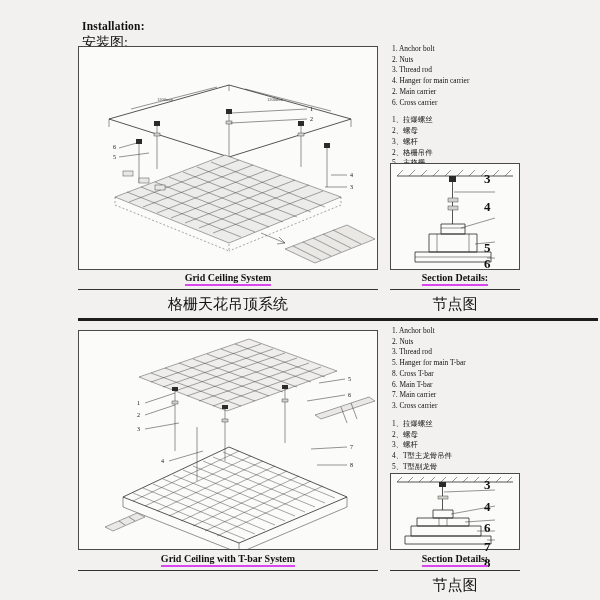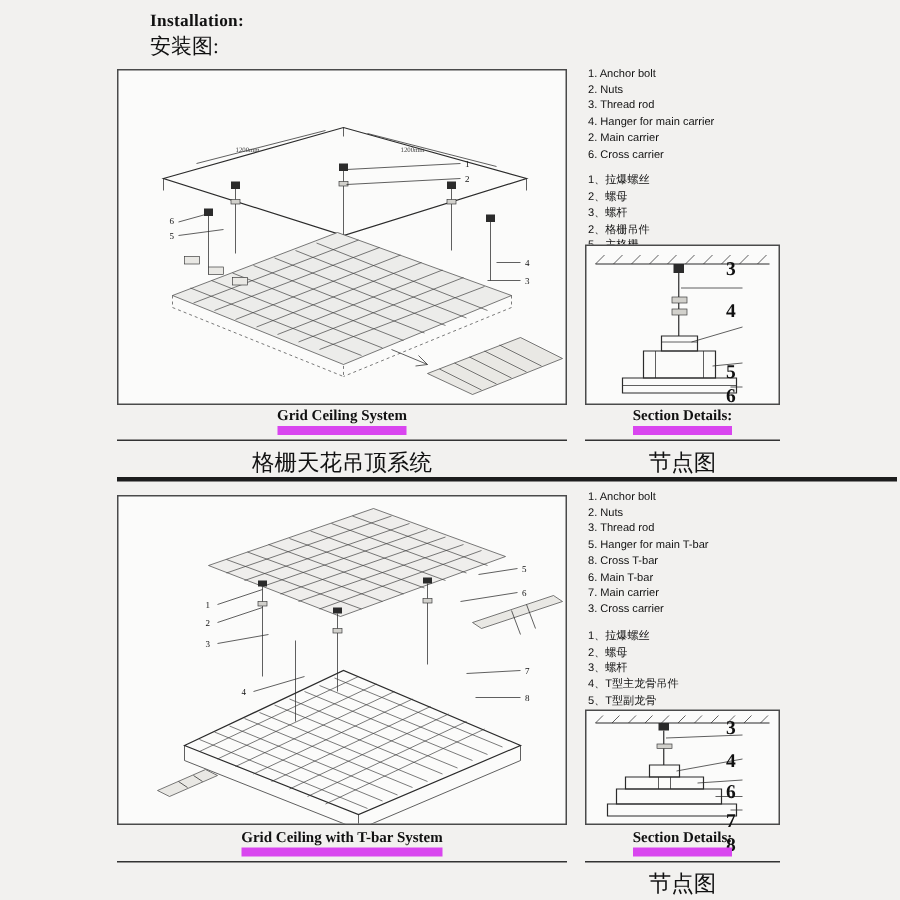--- a/index.html
+++ b/index.html
@@ -8,21 +8,21 @@
     background:#f2f1ef;
     font-family:"Liberation Serif", serif;
     color:#111;
     position:relative;
     overflow:hidden;
   }
   .page{
     position:absolute;inset:0;
   }
   .title-block{
-    position:absolute;left:82px;top:8px;margin-left:18px;
+    position:absolute;left:82px;top:20px;
   }
   .title-en{font-weight:bold;font-size:11.5px;letter-spacing:.2px;}
   .title-cn{font-size:14px;margin-top:2px;}
 
   
   .framebox{
     position:absolute;
     background:#fbfbfa;
     border:1px solid #4a4a4a;
     box-sizing:border-box;
@@ -35,30 +35,30 @@
   .caption .cap-en{font-weight:bold;font-size:10px;}
   .caption .cap-cn{font-size:15px;margin-top:5px;}
   .cap-rule{
     border-bottom:1px solid #333;
     width:100%;
     margin:3px 0 0 0;
     height:0;
   }
   .cap-underline{
     display:inline-block;
-    border-bottom:6px solid #d946ef;
+    border-bottom:2px solid #d946ef;
     padding-bottom:1px;
   }
 
   
   .legend{
     position:absolute;
     font-size:7.4px;
     line-height:1.45;
-    font-family:Liberation Sans, sans-serif;
+    font-family:Liberation Serif, serif;
   }
   .legend .ln{white-space:nowrap;}
   .legend .gap{height:7px;}
 
   
   .divider{
     position:absolute;
     left:78px;width:520px;height:3px;
     background:#1d1d1d;
   }

